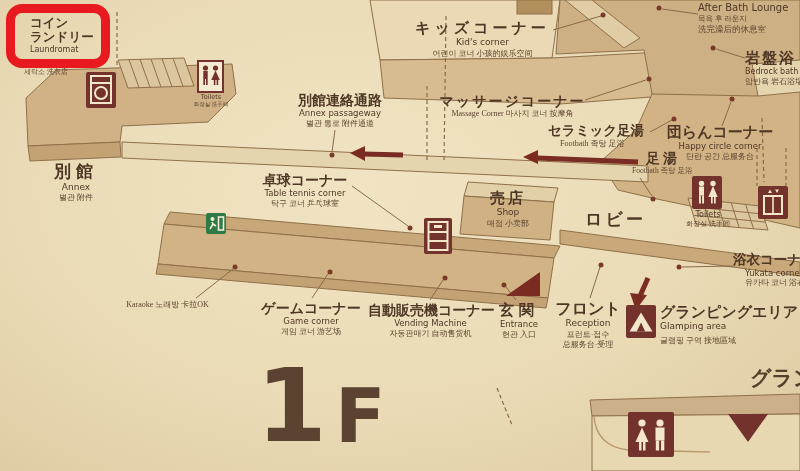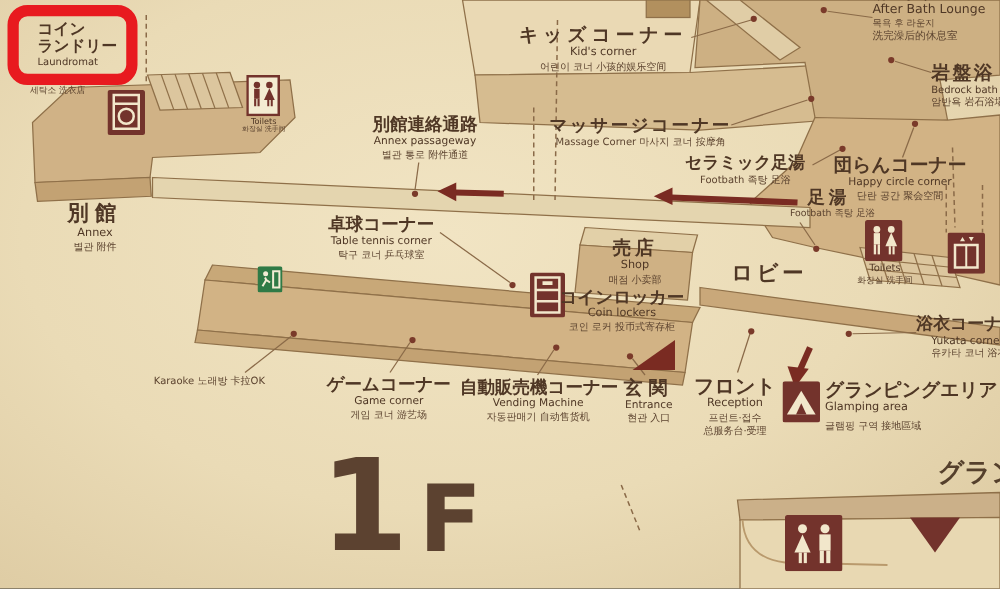--- a/index.html
+++ b/index.html
@@ -7,21 +7,21 @@
     position:relative;width:800px;height:471px;overflow:hidden;
     background:radial-gradient(ellipse at 45% 40%, #f1e4c3 0%, #eadbb6 55%, #dcc9a0 100%);
     font-family:"DejaVu Sans","Liberation Sans",sans-serif;
     color:#4f3725;
   }
   .map-base{position:absolute;left:0;top:0;}
   .lbl{position:absolute;text-align:center;}
   .lbl.left{text-align:left;}
   .jp{font-weight:bold;line-height:1.15;white-space:nowrap;}
   .en{font-weight:normal;font-size:9px;line-height:1.25;white-space:nowrap;}
-  .sub{font-size:8px;line-height:1.25;white-space:nowrap;color:#5d4430;}
+  .sub{font-size:8px;line-height:1.25;white-space:nowrap;color:#5d4430;font-family:Liberation Serif, serif;}
   .icon{position:absolute;}
   .highlight-box{
     position:absolute;left:6px;top:4px;width:104px;height:64px;
     border:9px solid #e81a1f;border-radius:16px;box-sizing:border-box;
   }
   .floor-big{position:absolute;left:256px;top:368px;display:flex;align-items:flex-end;gap:8px;color:#5c4230;font-weight:bold;}
   .floor-big .one{font-size:102px;line-height:0.74;}
   .floor-big .eff{font-size:74px;line-height:0.72;}
   .gran-partial{position:absolute;left:750px;top:364px;font-size:21px;font-weight:bold;white-space:nowrap;color:#55402c;}
 </style>
@@ -254,21 +254,21 @@
   </div>
 
   <div class="lbl left" style="left:548px;top:123px;width:110px">
     <div class="jp" style="font-size:13.5px">セラミック足湯</div>
     <div class="sub" style="padding-left:12px">Footbath 족탕 足浴</div>
   </div>
 
   <div class="lbl" style="left:655px;top:124px;width:130px">
     <div class="jp" style="font-size:15px">団らんコーナー</div>
     <div class="en" style="font-size:8.5px">Happy circle corner</div>
-    <div class="sub">단란 공간 聚会空間</div>
+    <div class="sub">단란 공간 总服务台</div>
   </div>
 
   <div class="lbl left" style="left:632px;top:150px;width:80px">
     <div class="jp" style="font-size:14px;letter-spacing:3px;padding-left:14px">足湯</div>
     <div class="sub" style="font-size:7.5px">Footbath 족탕 足浴</div>
   </div>
 
   <div class="lbl" style="left:40px;top:162px;width:72px">
     <div class="jp" style="font-size:17px;letter-spacing:5px">別館</div>
     <div class="en">Annex</div>
@@ -284,25 +284,20 @@
   <div class="lbl" style="left:250px;top:172px;width:110px">
     <div class="jp" style="font-size:14px">卓球コーナー</div>
     <div class="en" style="font-size:8.5px">Table tennis corner</div>
     <div class="sub">탁구 코너 乒乓球室</div>
   </div>
 
   <div class="lbl" style="left:578px;top:210px;width:75px">
     <div class="jp" style="font-size:17px;letter-spacing:3px">ロビー</div>
   </div>
 
-  <div class="lbl" style="left:435px;top:230px;width:125px">
-    <div class="jp" style="font-size:14px">コインロッカー</div>
-    <div class="en">Coin lockers</div>
-    <div class="sub">코인 로커 投币式寄存柜</div>
-  </div>
 
   <div class="lbl" style="left:190px;top:93px;width:42px">
     <div class="en" style="font-size:6.5px">Toilets</div>
     <div class="sub" style="font-size:5.5px">화장실 洗手间</div>
   </div>
 
   <div class="lbl" style="left:678px;top:210px;width:60px">
     <div class="en" style="font-size:8px">Toilets</div>
     <div class="sub" style="font-size:7px">화장실 洗手间</div>
   </div>

